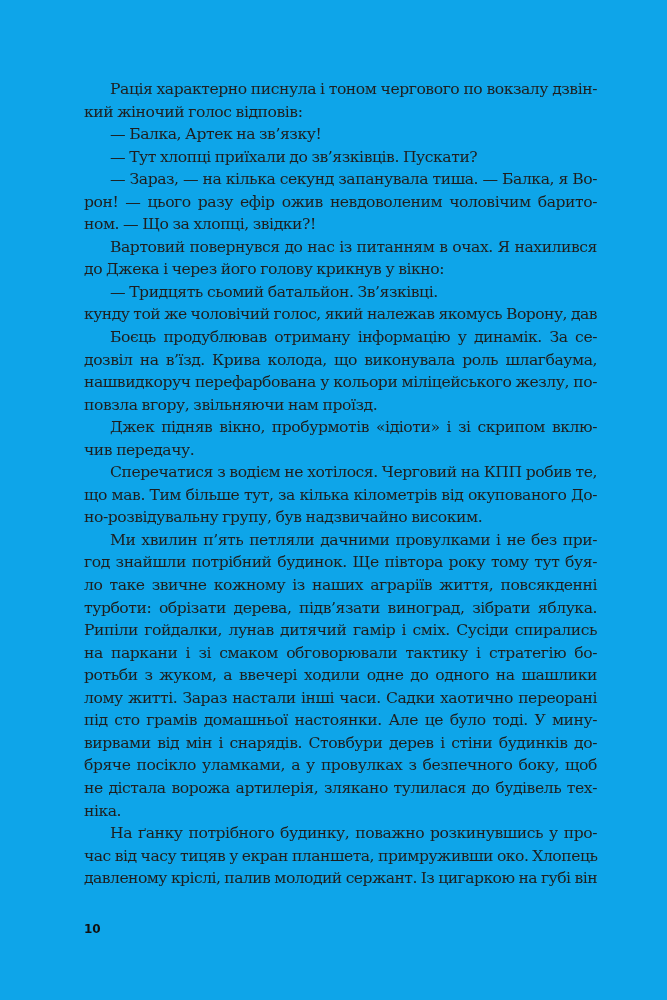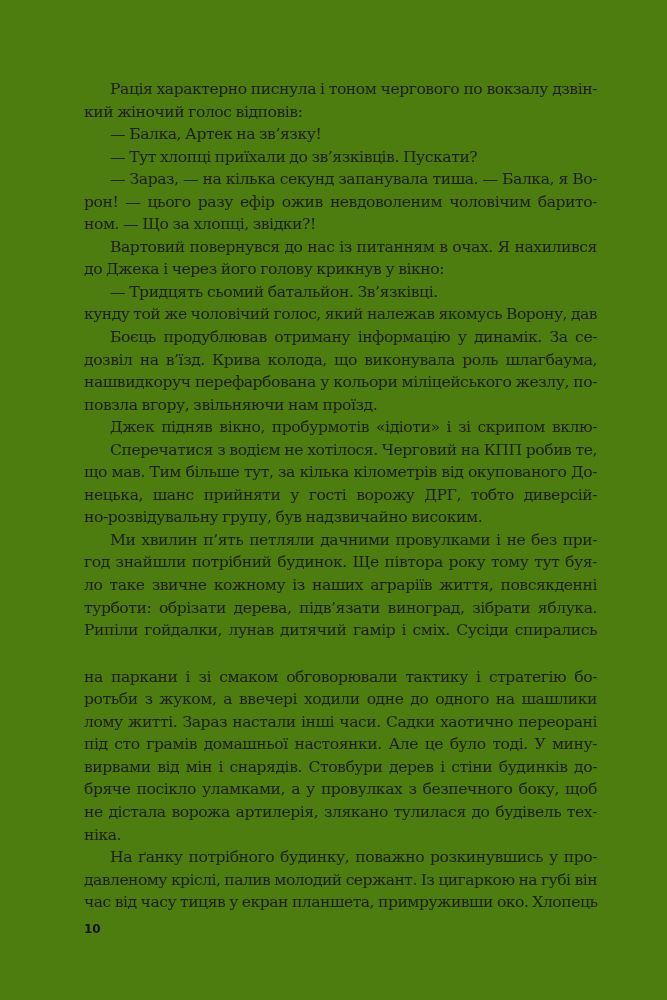--- a/index.html
+++ b/index.html
@@ -1,19 +1,19 @@
 <!DOCTYPE html>
 <html><head>
   <meta charset="utf-8">
   <style>
     html, body { margin: 0; padding: 0; background: #ffffff; }
     body { width: 667px; height: 1000px; position: relative; overflow: hidden; }
     .page {
       position: absolute; left: 0; top: 0; width: 667px; height: 1000px;
-      background: #4d7c0f;
+      background: #0ea5e9;
     }
     .text-block {
       position: absolute;
       left: 84px;
       top: 78px;
       width: 513px;
       font-family: "DejaVu Serif", "Liberation Serif", serif;
       font-size: 15.6px;
       color: #1e1e1e;
     }
@@ -53,35 +53,35 @@
       <span class="line last" style="display: block; width: 513px;">ном. — Що за хлопці, звідки?!</span>
       <span class="line indent" style="display: block; width: 487px;">Вартовий повернувся до нас із питанням в очах. Я нахилився</span>
       <span class="line last" style="display: block; width: 513px;">до Джека і через його голову крикнув у вікно:</span>
       <span class="line indent last" style="display: block; width: 487px;">— Тридцять сьомий батальйон. Зв’язківці.</span>
       <span class="line" style="display: block; width: 513px; letter-spacing: -0.55px;">кунду той же чоловічий голос, який належав якомусь Ворону, дав</span>
       <span class="line indent" style="display: block; width: 487px;">Боєць продублював отриману інформацію у динамік. За се-</span>
       <span class="line" style="display: block; width: 513px;">дозвіл на в’їзд. Крива колода, що виконувала роль шлагбаума,</span>
       <span class="line" style="display: block; width: 513px;">нашвидкоруч перефарбована у кольори міліцейського жезлу, по-</span>
       <span class="line last" style="display: block; width: 513px;">повзла вгору, звільняючи нам проїзд.</span>
       <span class="line indent" style="display: block; width: 487px;">Джек підняв вікно, пробурмотів «ідіоти» і зі скрипом вклю-</span>
+      <span class="line last" style="display: block; width: 513px;">чив передачу.</span>
       <span class="line indent" style="display: block; width: 487px;">Сперечатися з водієм не хотілося. Черговий на КПП робив те,</span>
       <span class="line" style="display: block; width: 513px;">що мав. Тим більше тут, за кілька кілометрів від окупованого До-</span>
-      <span class="line" style="display: block; width: 513px;">нецька, шанс прийняти у гості ворожу ДРГ, тобто диверсій-</span>
       <span class="line last" style="display: block; width: 513px;">но-розвідувальну групу, був надзвичайно високим.</span>
       <span class="line indent" style="display: block; width: 487px;">Ми хвилин п’ять петляли дачними провулками і не без при-</span>
       <span class="line" style="display: block; width: 513px;">год знайшли потрібний будинок. Ще півтора року тому тут буя-</span>
       <span class="line" style="display: block; width: 513px;">ло таке звичне кожному із наших аграріїв життя, повсякденні</span>
       <span class="line" style="display: block; width: 513px;">турботи: обрізати дерева, підв’язати виноград, зібрати яблука.</span>
       <span class="line" style="display: block; width: 513px;">Рипіли гойдалки, лунав дитячий гамір і сміх. Сусіди спирались</span>
-      <span class="line" style="display: block; width: 513px; margin-top: 24px;">на паркани і зі смаком обговорювали тактику і стратегію бо-</span>
+      <span class="line" style="display: block; width: 513px;">на паркани і зі смаком обговорювали тактику і стратегію бо-</span>
       <span class="line" style="display: block; width: 513px;">ротьби з жуком, а ввечері ходили одне до одного на шашлики</span>
       <span class="line" style="display: block; width: 513px;">лому житті. Зараз настали інші часи. Садки хаотично переорані</span>
       <span class="line" style="display: block; width: 513px;">під сто грамів домашньої настоянки. Але це було тоді. У мину-</span>
       <span class="line" style="display: block; width: 513px;">вирвами від мін і снарядів. Стовбури дерев і стіни будинків до-</span>
       <span class="line" style="display: block; width: 513px;">бряче посікло уламками, а у провулках з безпечного боку, щоб</span>
       <span class="line" style="display: block; width: 513px;">не дістала ворожа артилерія, злякано тулилася до будівель тех-</span>
       <span class="line last" style="display: block; width: 513px;">ніка.</span>
       <span class="line indent" style="display: block; width: 487px;">На ґанку потрібного будинку, поважно розкинувшись у про-</span>
+      <span class="line" style="display: block; width: 513px; letter-spacing: -0.5px;">час від часу тицяв у екран планшета, примруживши око. Хлопець</span>
       <span class="line" style="display: block; width: 513px; letter-spacing: -0.55px;">давленому кріслі, палив молодий сержант. Із цигаркою на губі він</span>
-      <span class="line" style="display: block; width: 513px; letter-spacing: -0.5px;">час від часу тицяв у екран планшета, примруживши око. Хлопець</span>
     </div>
   <div class="page-number">10</div>
 </div>
 
 </body></html>

